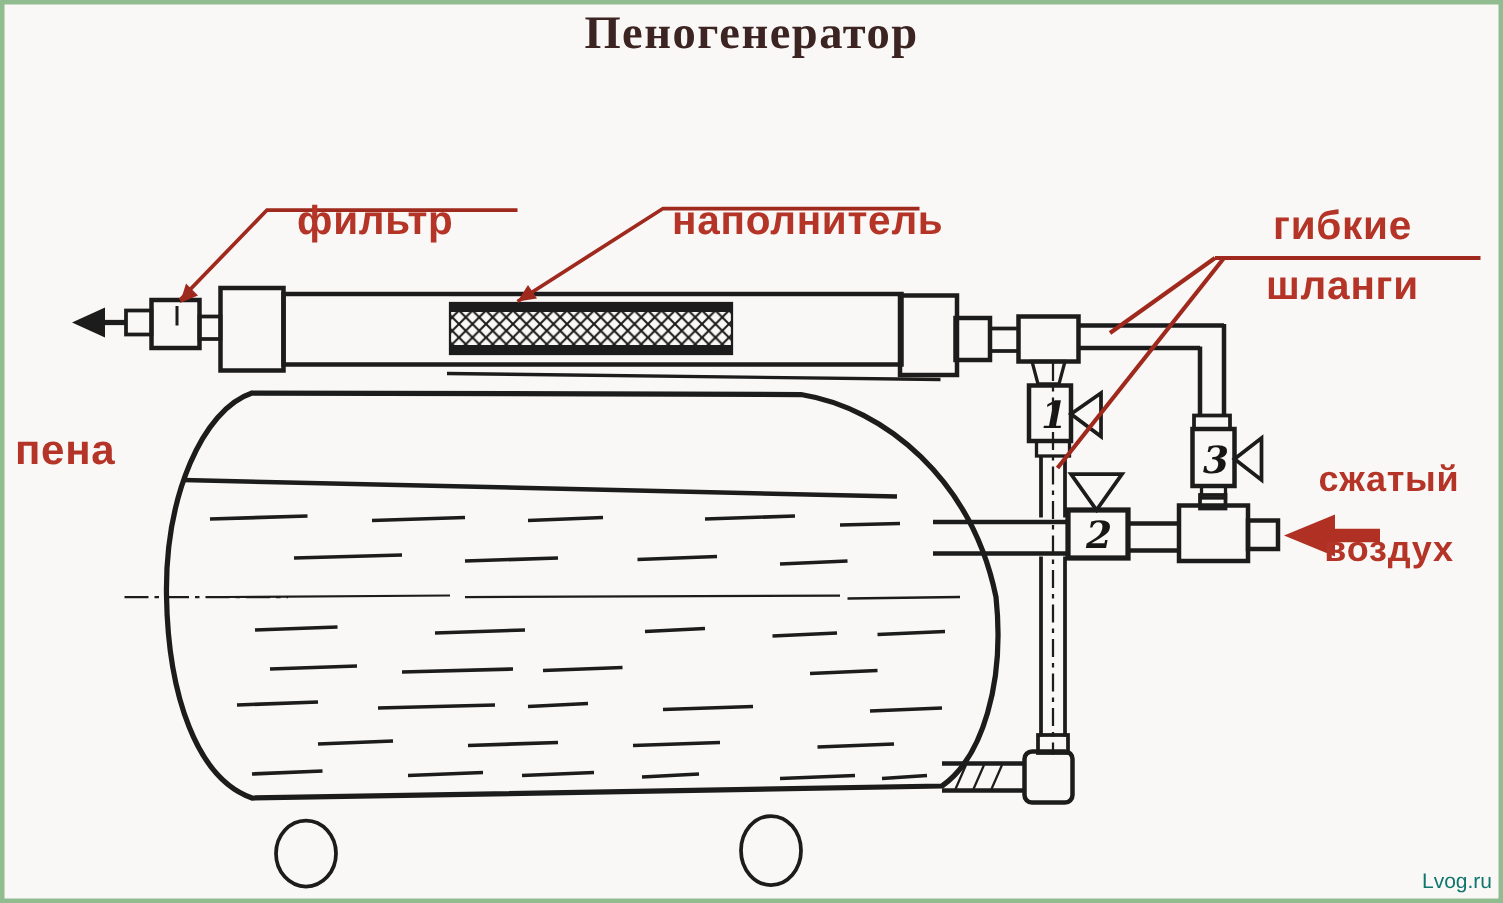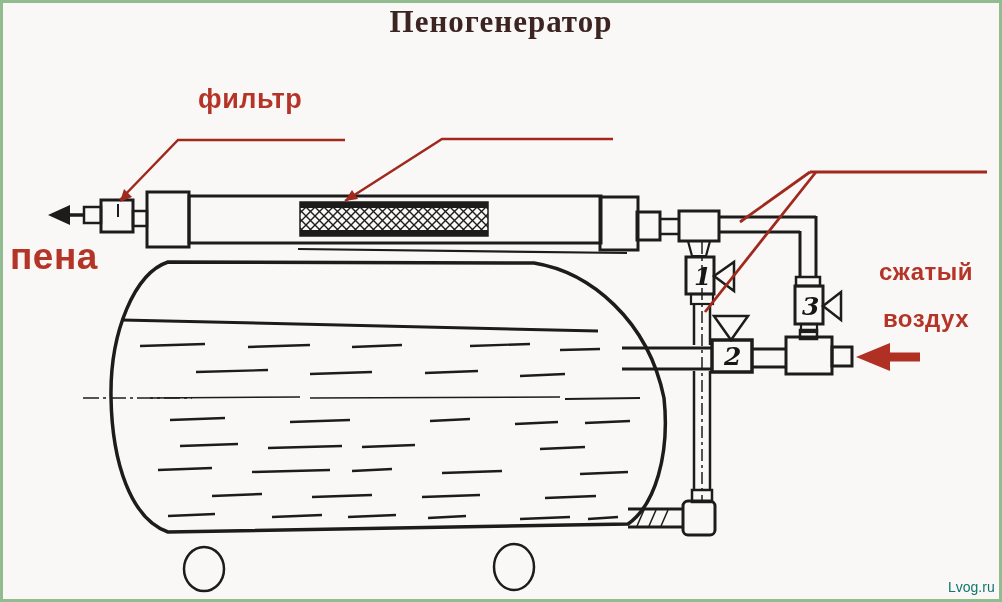--- a/index.html
+++ b/index.html
@@ -11,45 +11,50 @@
   .frame{
     position:absolute;inset:0;border:3px solid #90bc90;pointer-events:none;z-index:50;
   }
   .title{
     position:absolute;left:0;right:0;top:4px;text-align:center;
     font-family:"Liberation Serif",serif;font-weight:bold;
     font-size:31px;color:#3b2422;letter-spacing:1px;z-index:10;
   }
   .lbl{
     position:absolute;font-weight:bold;color:#b43527;
-    font-size:27px;letter-spacing:.5px;z-index:10;white-space:nowrap;
+    font-size:27px;letter-spacing:.5px;z-index:10;white-space:nowrap;margin-top:48px;
   }
   .lbl-filter{left:198px;top:84px}
   .lbl-filler{left:448px;top:84px}
   .lbl-hoses{left:832px;top:82px;width:126px;text-align:center;line-height:40px}
-  .lbl-foam{left:10px;top:236px;font-size:37px}
+  .lbl-foam{left:10px;top:236px;font-size:28px}
   .lbl-air{left:856px;top:248px;width:140px;text-align:center;line-height:47px;font-size:24px}
   .watermark{
     position:absolute;left:948px;top:579px;font-size:14px;
     color:#0f766e;z-index:10;
   }
   svg{position:absolute;left:0;top:0;z-index:5;}
   .k{stroke:#1c1c1c;fill:none;}
   .vnum{font-family:"DejaVu Serif",serif;font-style:italic;font-weight:bold;font-size:25px;fill:#161616;}
   .red{stroke:#9f291d;fill:none;}
 </style>
 </head>
 <body>
 
 <div class="stage">
   <div class="frame"></div>
 
   <div class="title">Пеногенератор</div>
 
   <div class="lbl lbl-filter">фильтр</div>
+  <div class="lbl lbl-filler">наполнитель</div>
+  <div class="lbl lbl-hoses">
+    <div>гибкие</div>
+    <div>шланги</div>
+  </div>
   <div class="lbl lbl-foam">пена</div>
   <div class="lbl lbl-air">
     <div>сжатый</div>
     <div>воздух</div>
   </div>
 
   <div class="watermark">Lvog.ru</div>
 
   <svg width="1002" height="602" viewBox="0 0 1002 602">
     <defs>

